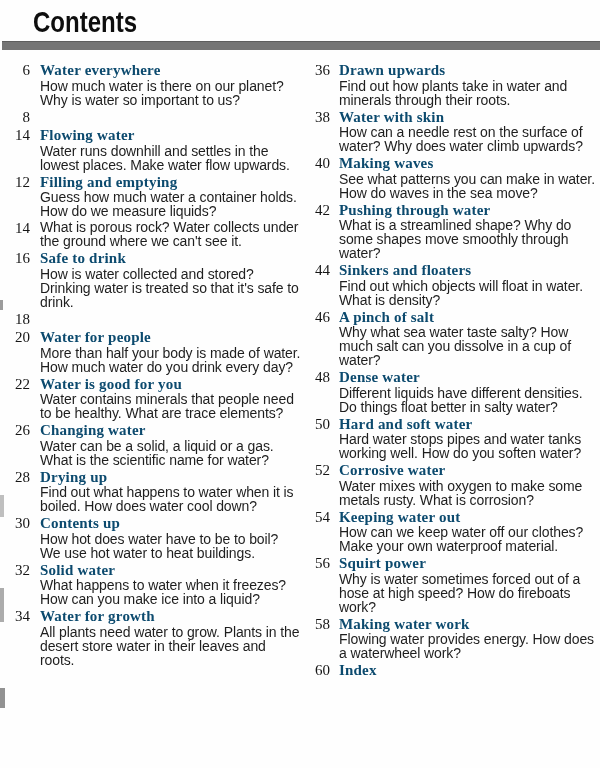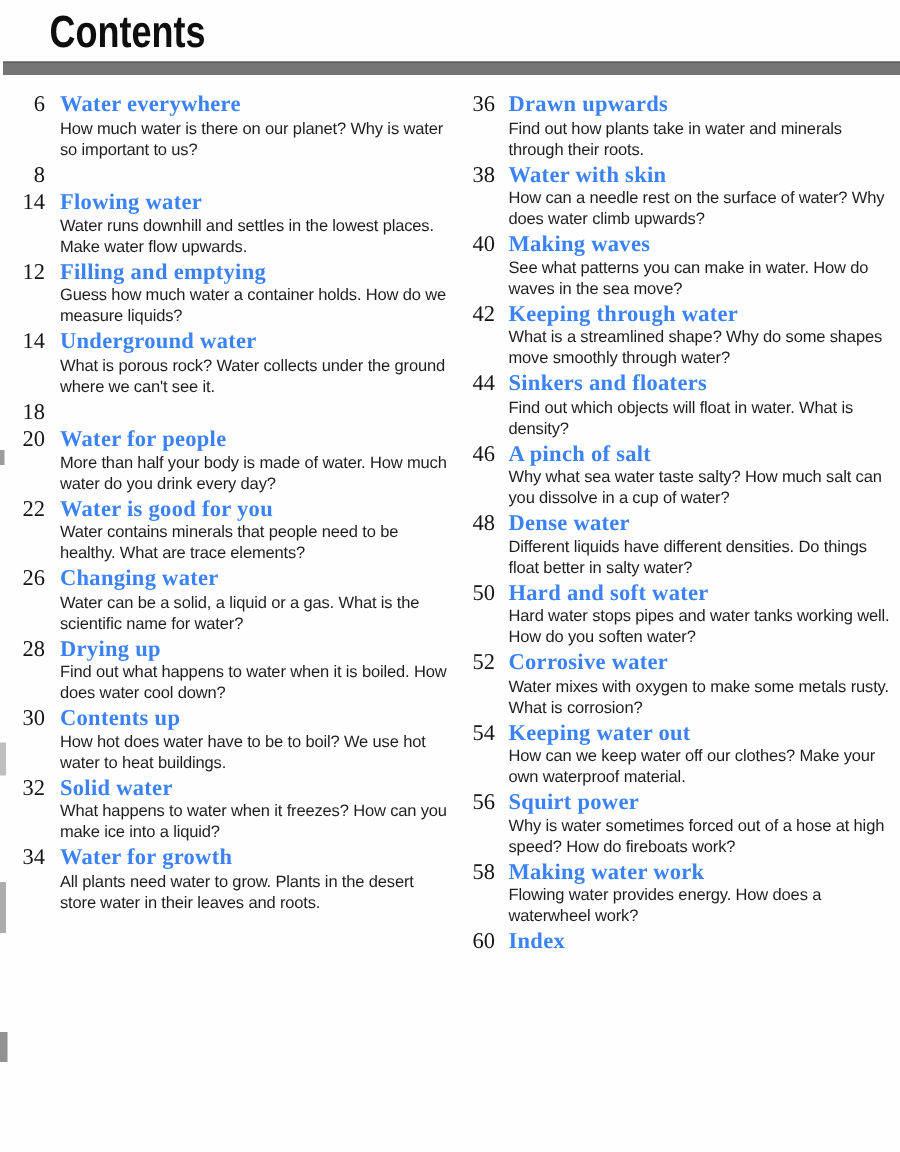--- a/index.html
+++ b/index.html
@@ -78,25 +78,25 @@
   .col.right .entry-body {
     margin-left: 9px;
     width: 260px;
   }
   .entry-title {
     font-family: "Liberation Serif", serif;
     font-weight: 700;
     font-size: 15px;
     line-height: 16.5px;
     letter-spacing: 0.2px;
-    color: #3b82f6;
+    color: #0c4a6e;
   }
   .entry-desc {
     font-family: "Liberation Sans", sans-serif;
-    font-size: 11px;
+    font-size: 14px;
     line-height: 14px;
     letter-spacing: -0.1px;
     color: #1e1e1e;
   }
   .entry-desc:empty {
     display: none;
   }
   
   .artifact {
     position: absolute;
@@ -142,25 +142,31 @@
     <span class="num">12</span>
     <div class="entry-body">
       <div class="entry-title">Filling and emptying</div>
       <div class="entry-desc">Guess how much water a container holds. How do we measure liquids?</div>
     </div>
   </div>
 
   <div class="entry">
     <span class="num">14</span>
     <div class="entry-body">
-      <div class="entry-title">Underground water</div>
       <div class="entry-desc">What is porous rock? Water collects under the ground where we can't see it.</div>
     </div>
   </div>
 
+  <div class="entry">
+    <span class="num">16</span>
+    <div class="entry-body">
+      <div class="entry-title">Safe to drink</div>
+      <div class="entry-desc">How is water collected and stored? Drinking water is treated so that it's safe to drink.</div>
+    </div>
+  </div>
 
   <div class="entry">
     <span class="num">18</span>
   </div>
 
   <div class="entry">
     <span class="num">20</span>
     <div class="entry-body">
       <div class="entry-title">Water for people</div>
       <div class="entry-desc">More than half your body is made of water. How much water do you drink every day?</div>
@@ -237,21 +243,21 @@
     <span class="num">40</span>
     <div class="entry-body">
       <div class="entry-title">Making waves</div>
       <div class="entry-desc">See what patterns you can make in water. How do waves in the sea move?</div>
     </div>
   </div>
 
   <div class="entry">
     <span class="num">42</span>
     <div class="entry-body">
-      <div class="entry-title">Keeping through water</div>
+      <div class="entry-title">Pushing through water</div>
       <div class="entry-desc">What is a streamlined shape? Why do some shapes move smoothly through water?</div>
     </div>
   </div>
 
   <div class="entry">
     <span class="num">44</span>
     <div class="entry-body">
       <div class="entry-title">Sinkers and floaters</div>
       <div class="entry-desc">Find out which objects will float in water. What is density?</div>
     </div>

